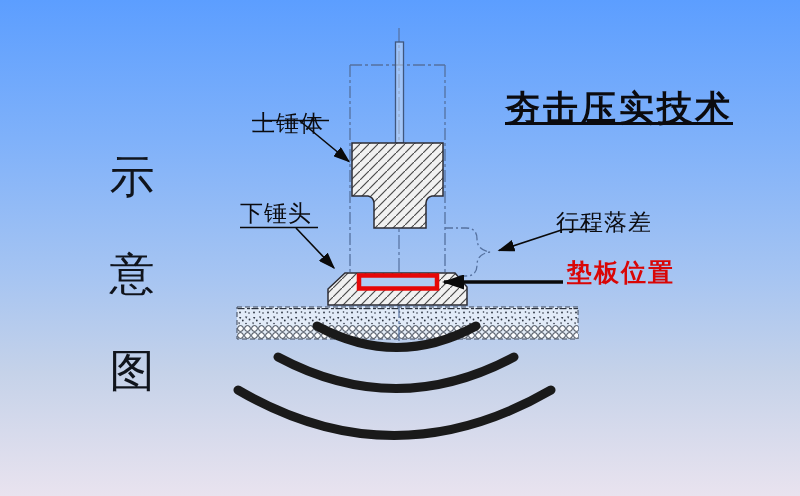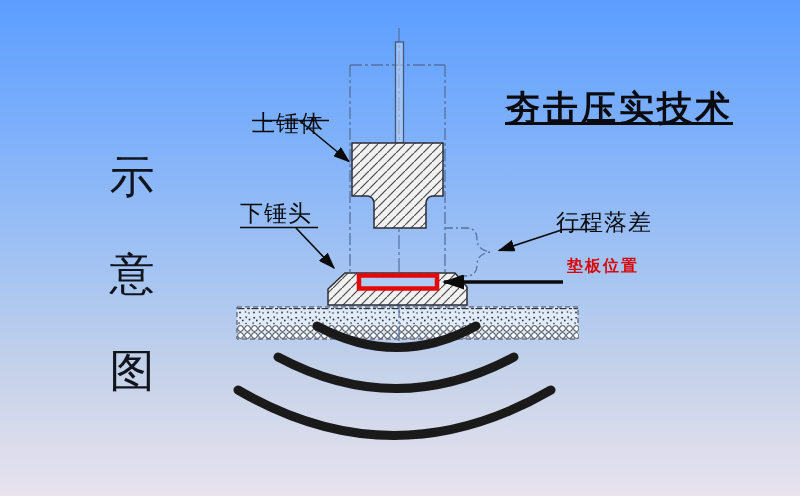--- a/index.html
+++ b/index.html
@@ -9,21 +9,21 @@
     overflow:hidden;
     background:linear-gradient(180deg,#5c9eff 0%,#7fb1fa 28%,#a5c4f2 55%,#c5d2e9 75%,#e9e3ef 100%);
     font-family:"Liberation Serif","DejaVu Serif",serif;
   }
   #diagram-svg{position:absolute;left:0;top:0;width:800px;height:496px;}
   .lbl{position:absolute;color:#0b0b0f;white-space:nowrap;}
   .lbl-title{left:505px;top:85px;font-size:35px;letter-spacing:3px;font-weight:600;text-decoration:underline;}
   .lbl-upper{left:252px;top:108px;font-size:23px;letter-spacing:1px;}
   .lbl-lower{left:240px;top:198px;font-size:23px;letter-spacing:1px;text-align:center;}
   .lbl-stroke{left:556px;top:194px;font-size:23px;letter-spacing:1px;margin-top:13px;}
-  .lbl-pad{left:567px;top:256px;font-size:16px;font-weight:bold;color:#d90606;letter-spacing:2px;}
+  .lbl-pad{left:567px;top:256px;font-size:25px;font-weight:bold;color:#d90606;letter-spacing:2px;}
   .side-caption{
     position:absolute;left:104px;top:147px;width:56px;
     display:flex;flex-direction:column;gap:37px;align-items:center;
     font-size:45px;color:#10141c;font-weight:500;
   }
 </style>
 </head>
 <body>
 
 <div id="stage">

